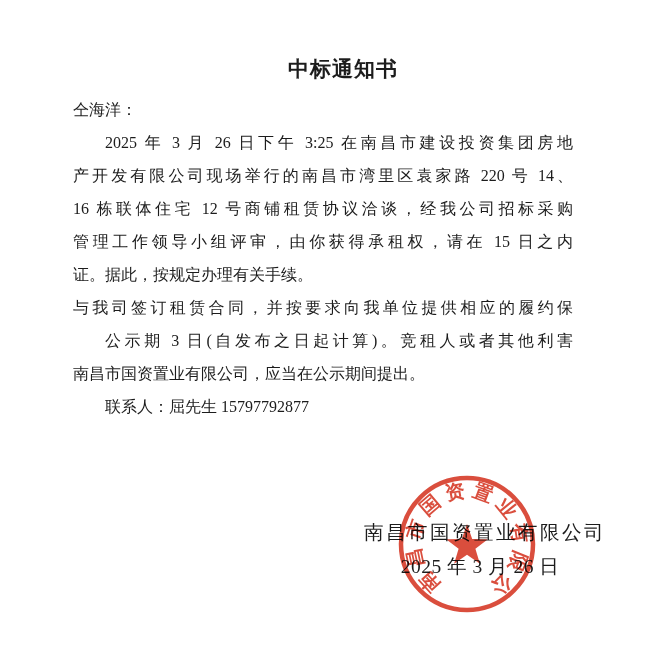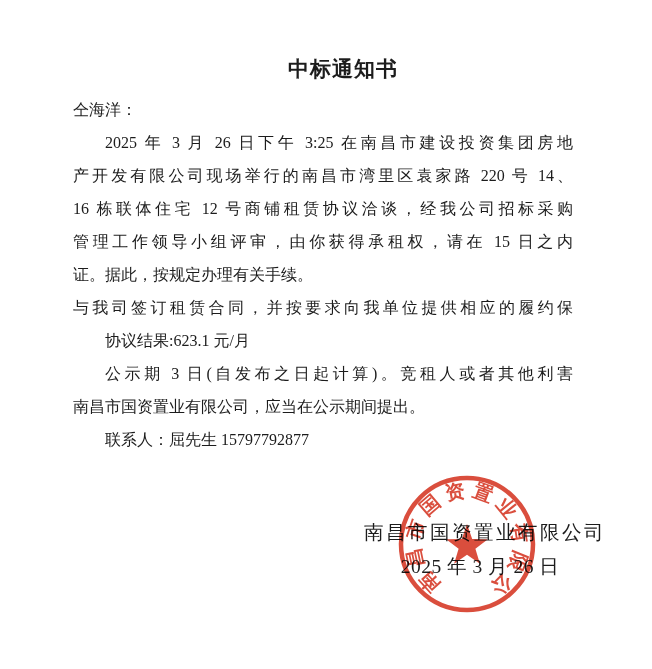--- a/index.html
+++ b/index.html
@@ -79,21 +79,20 @@
   <h1 class="title">中标通知书</h1>
 
   <div class="content">
     <div class="line">仝海洋：</div>
     <div class="line ind j">2025 年 3 月 26 日下午 3:25 在南昌市建设投资集团房地</div>
     <div class="line j">产开发有限公司现场举行的南昌市湾里区袁家路 220 号 14、</div>
     <div class="line j">16 栋联体住宅 12 号商铺租赁协议洽谈，经我公司招标采购</div>
     <div class="line j">管理工作领导小组评审，由你获得承租权，请在 15 日之内</div>
     <div class="line">证。据此，按规定办理有关手续。</div>
     <div class="line j">与我司签订租赁合同，并按要求向我单位提供相应的履约保</div>
-    <div class="line ind">协议结果:623.1 元/月</div>
     <div class="line ind j">公示期 3 日(自发布之日起计算)。竞租人或者其他利害</div>
     <div class="line">南昌市国资置业有限公司，应当在公示期间提出。</div>
     <div class="line ind">联系人：屈先生 15797792877</div>
   </div>
 
   <div class="signature">
     <div class="company">南昌市国资置业有限公司</div>
     <div class="date">2025 年 3 月 26 日</div>
   </div>
 

